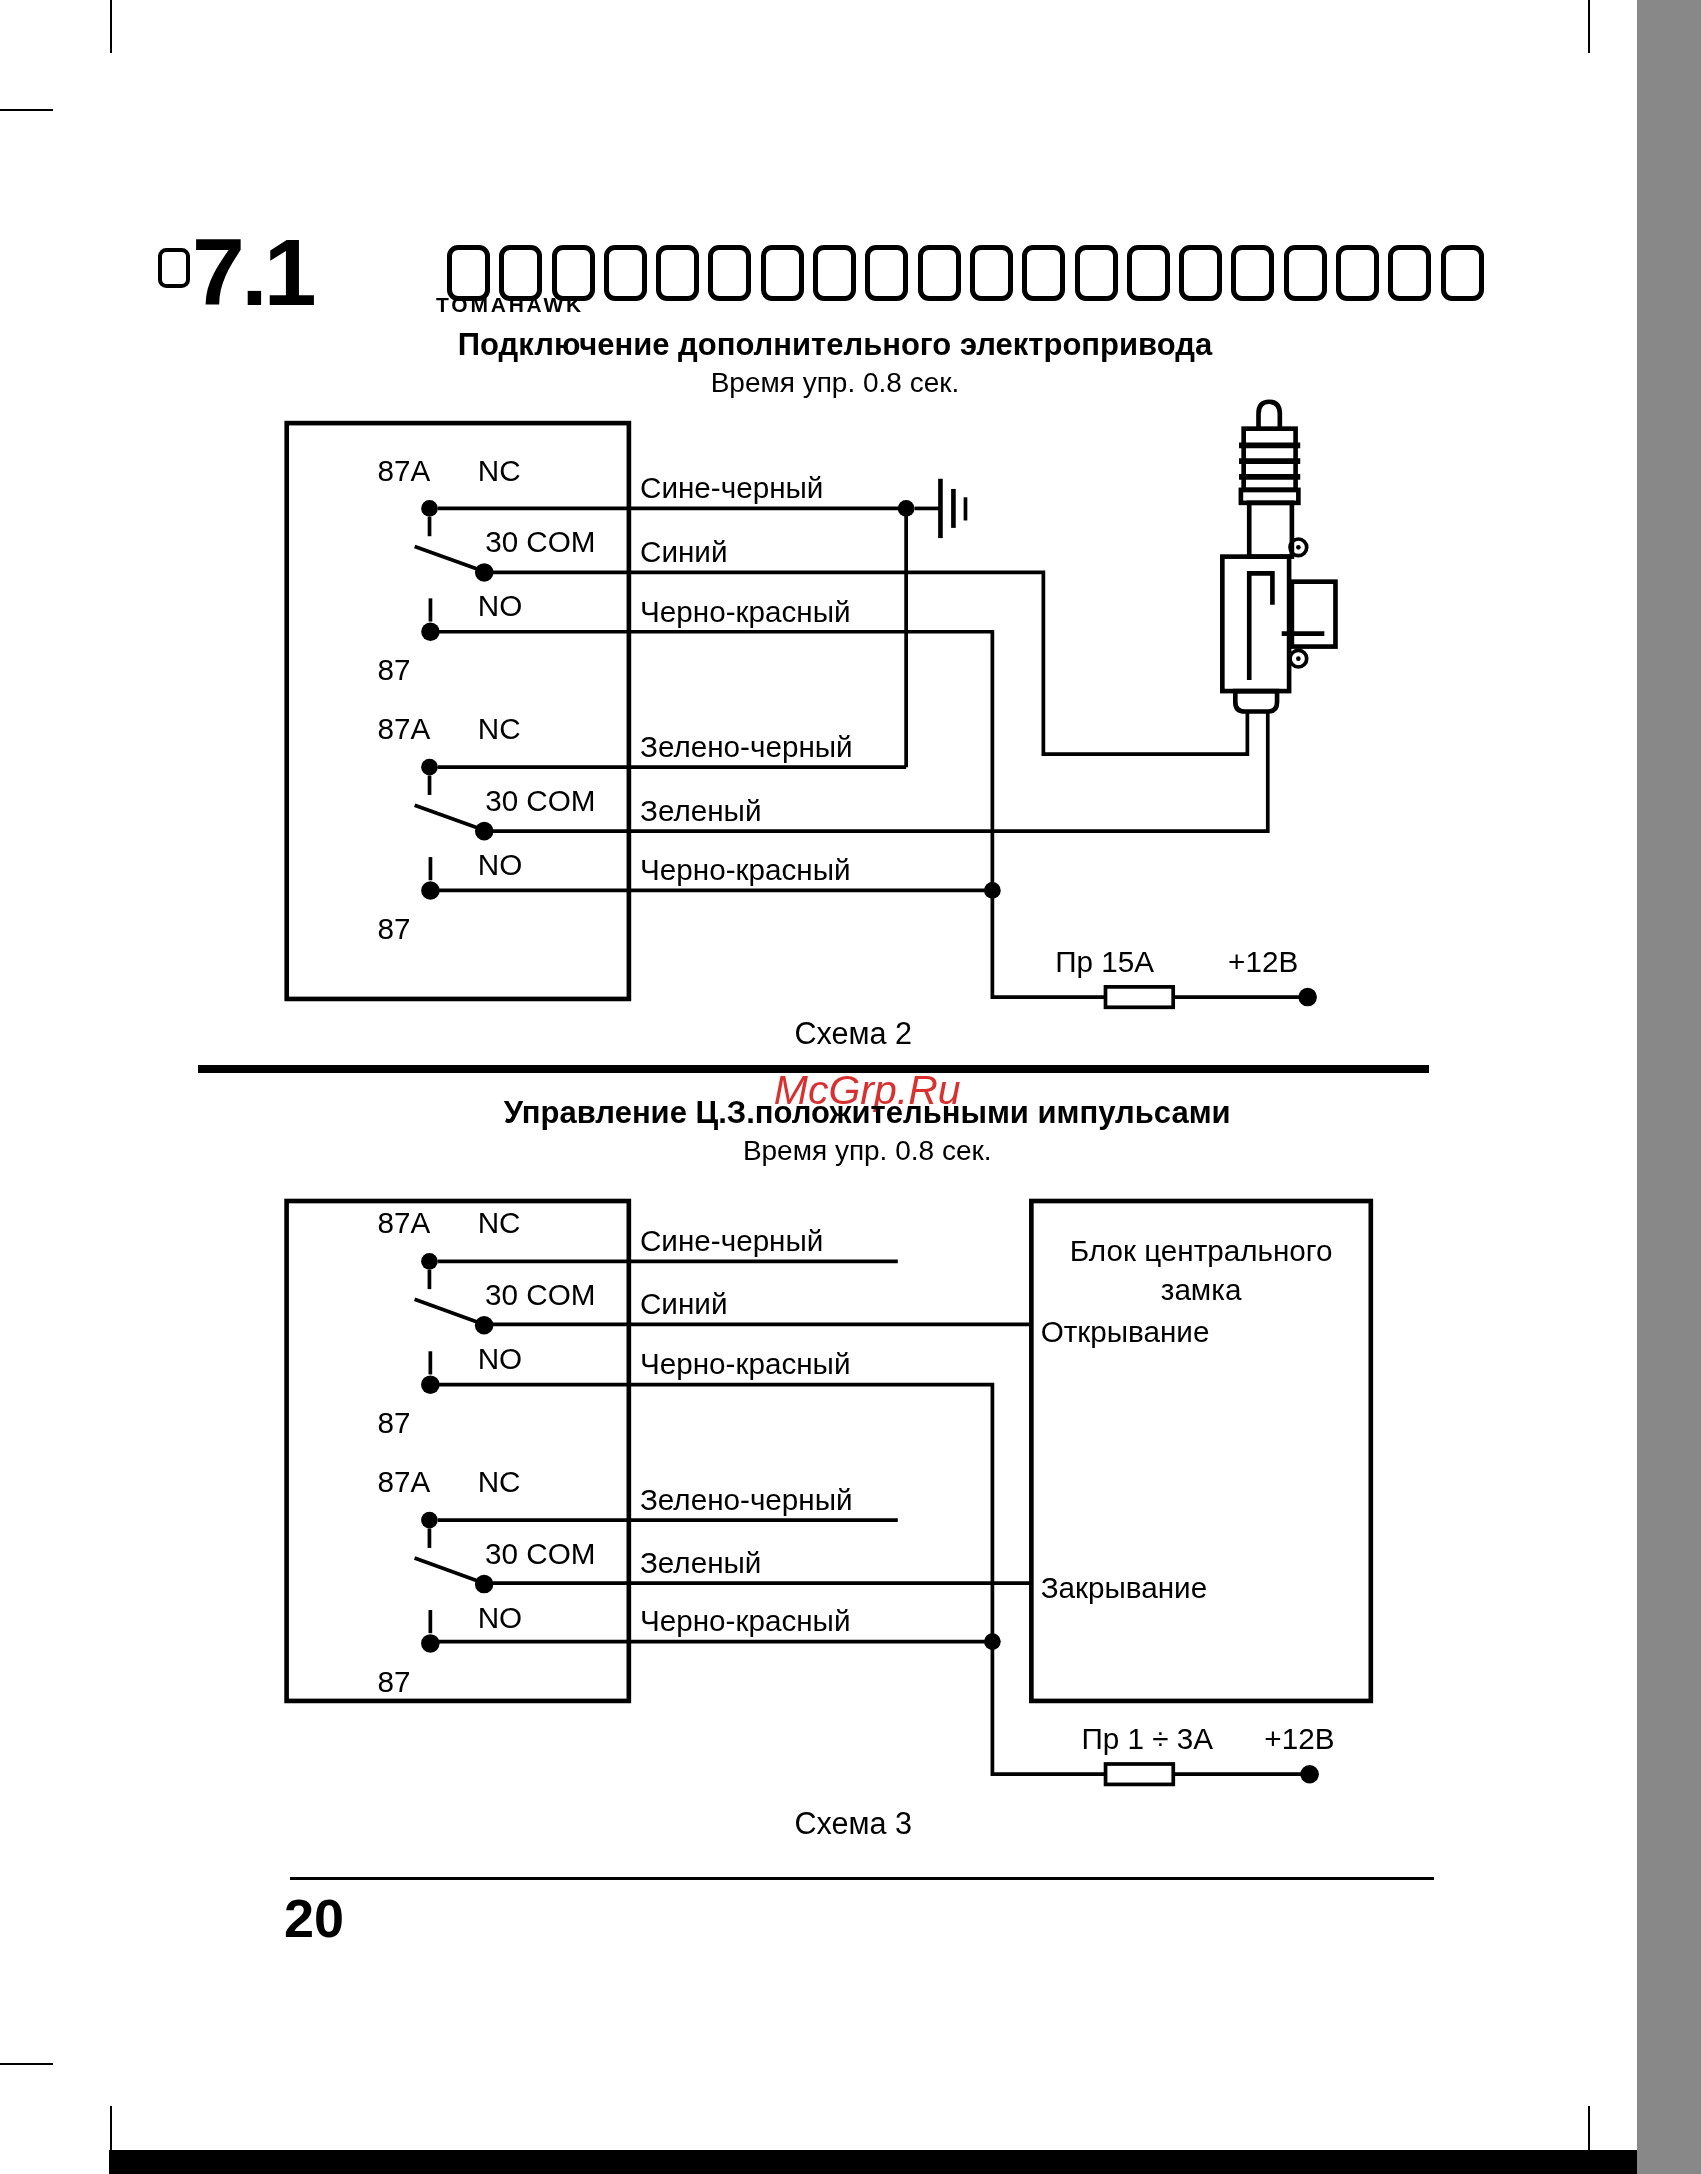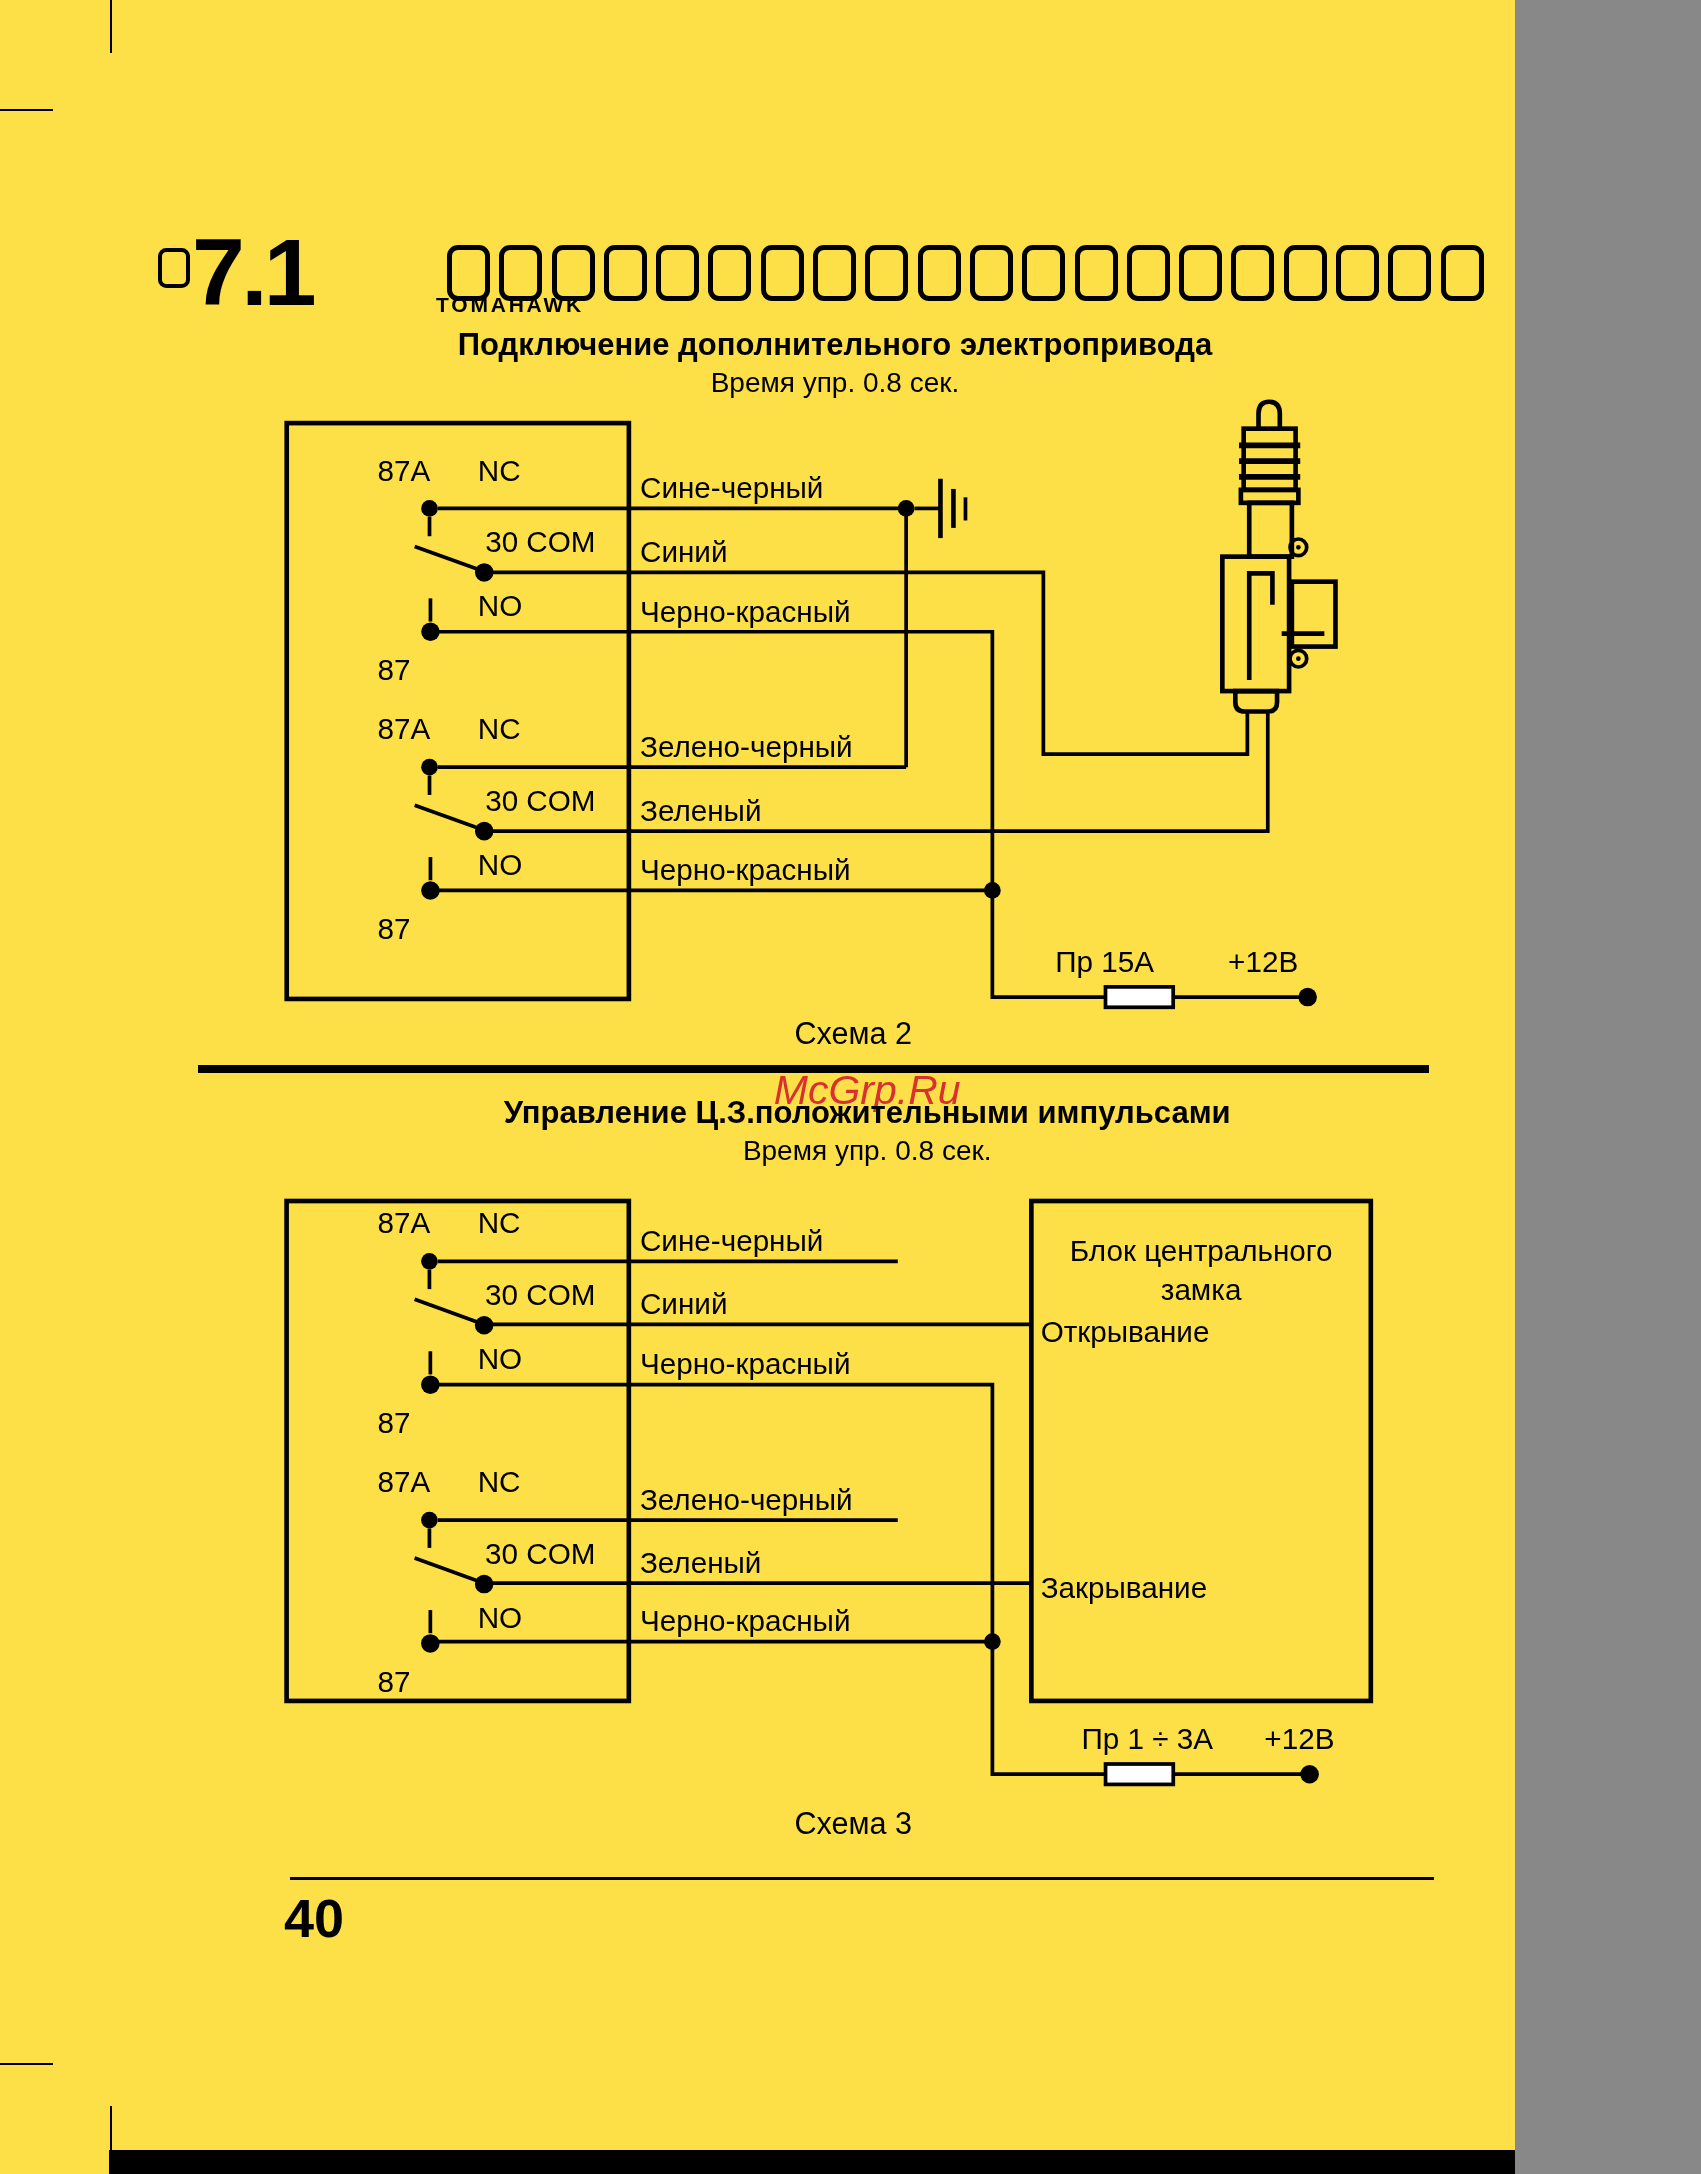--- a/index.html
+++ b/index.html
@@ -1,17 +1,17 @@
 <!DOCTYPE html>
 <html style="font-size:15px"><head>
 <meta charset="utf-8">
 <style>
   html,body{margin:0;padding:0;background:#888;}
   .page{
-    position:relative; width:1515px; height:2174px; background:#fde047;
+    position:relative; width:1637px; height:2174px; background:#ffffff;
     font-family:"Liberation Sans", sans-serif; color:#000; overflow:hidden;
   }
   .mark{position:absolute; background:#000;}
   
   .logo-small-rect{position:absolute; left:158px; top:248px; width:24px; height:32px;
     border:4.6px solid #000; border-radius:8.3px;}
   .logo-model{position:absolute; left:192px; top:225px; font-size:95px; font-weight:bold;
     letter-spacing:-3.7px; line-height:1;}
   .logo-rects{position:absolute; left:447px; top:245px; display:flex; gap:9.3px;}
   .logo-rects i{display:block; width:33px; height:46px; border:5.6px solid #000; border-radius:11px;}
@@ -216,17 +216,17 @@
 
     <rect x="1192" y="1902" width="73" height="22" fill="#fff" stroke="#000" stroke-width="4"></rect>
     <circle cx="1412" cy="1913" r="10"></circle>
     <text x="1237" y="1886" text-anchor="middle">Пр 1 ÷ 3А</text>
     <text x="1401" y="1886" text-anchor="middle">+12В</text>
 
     <text class="cap" x="920" y="1977" text-anchor="middle">Схема 3</text>
   </svg>
 
   <div class="bottom-rule"></div>
-  <div class="page-number">40</div>
+  <div class="page-number">20</div>
   <div class="bottom-bar"></div>
 
 </div>
 
 
 </body></html>

